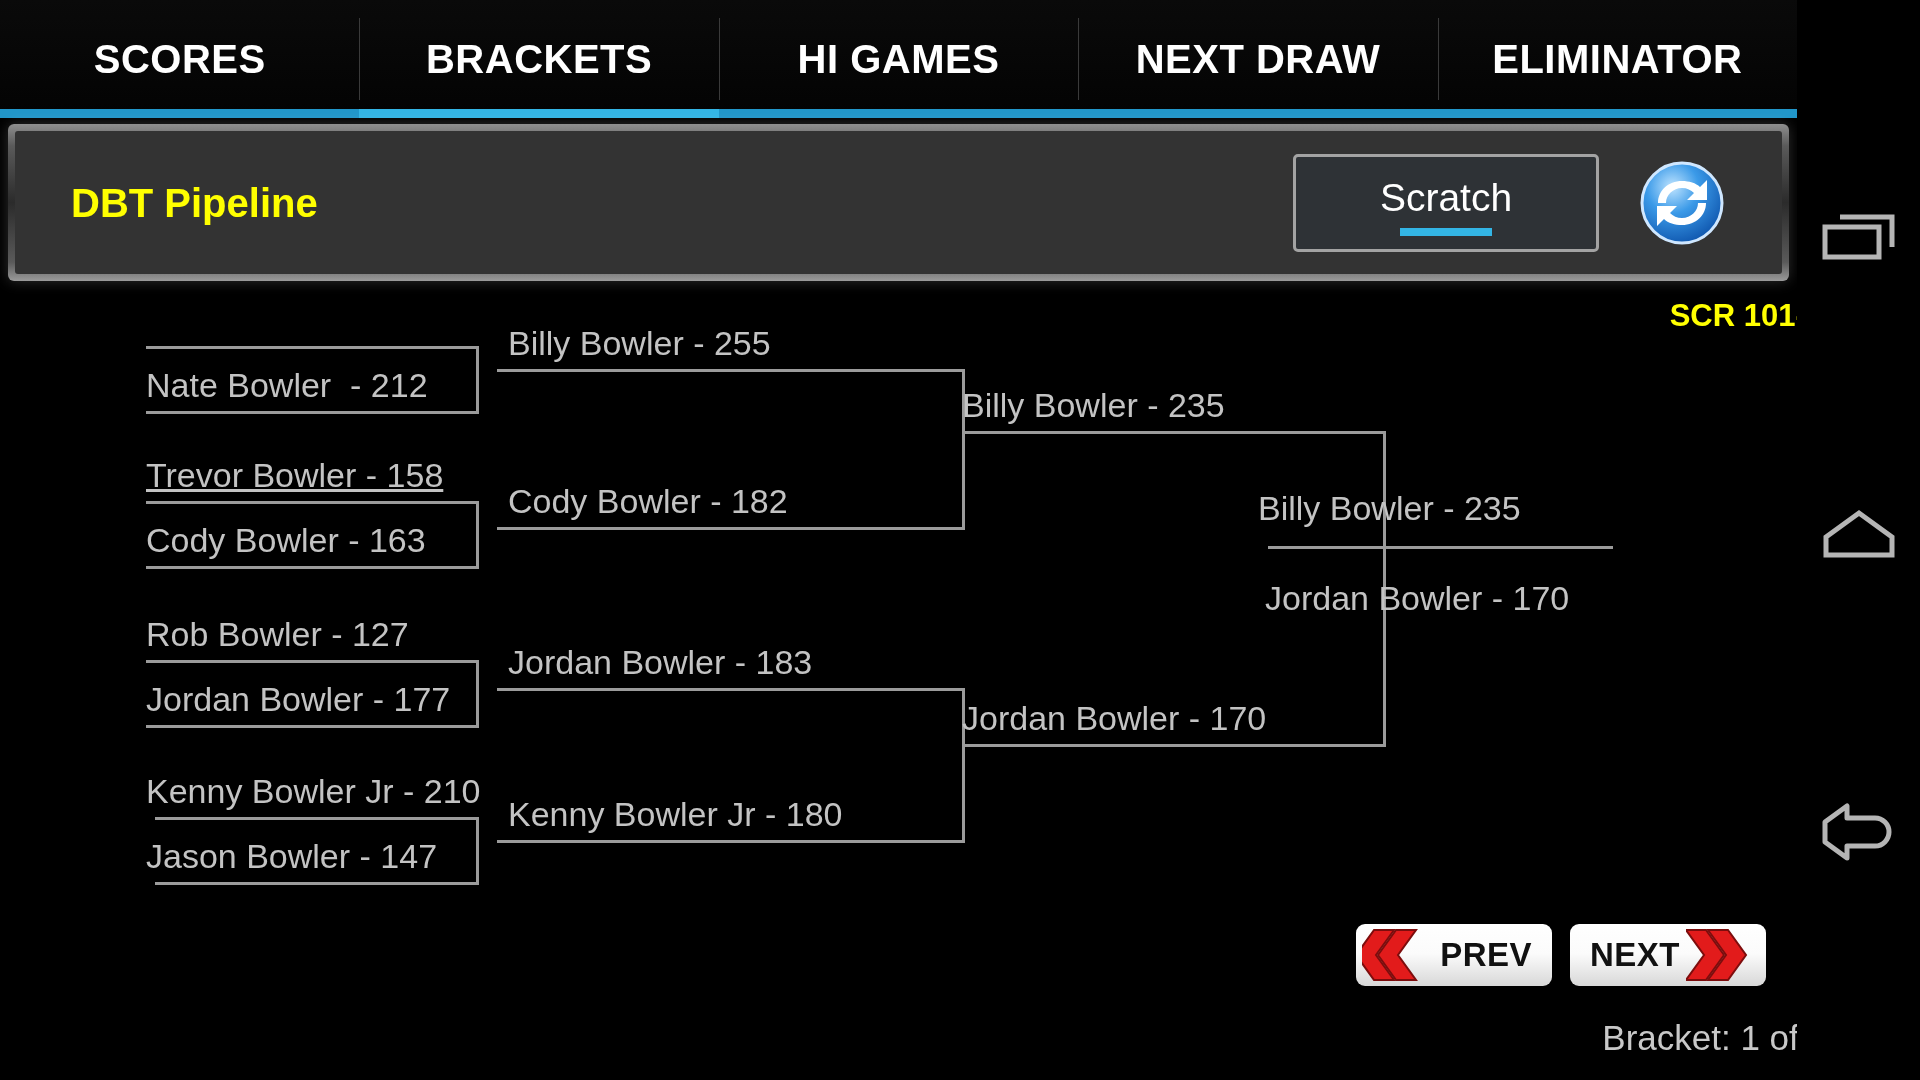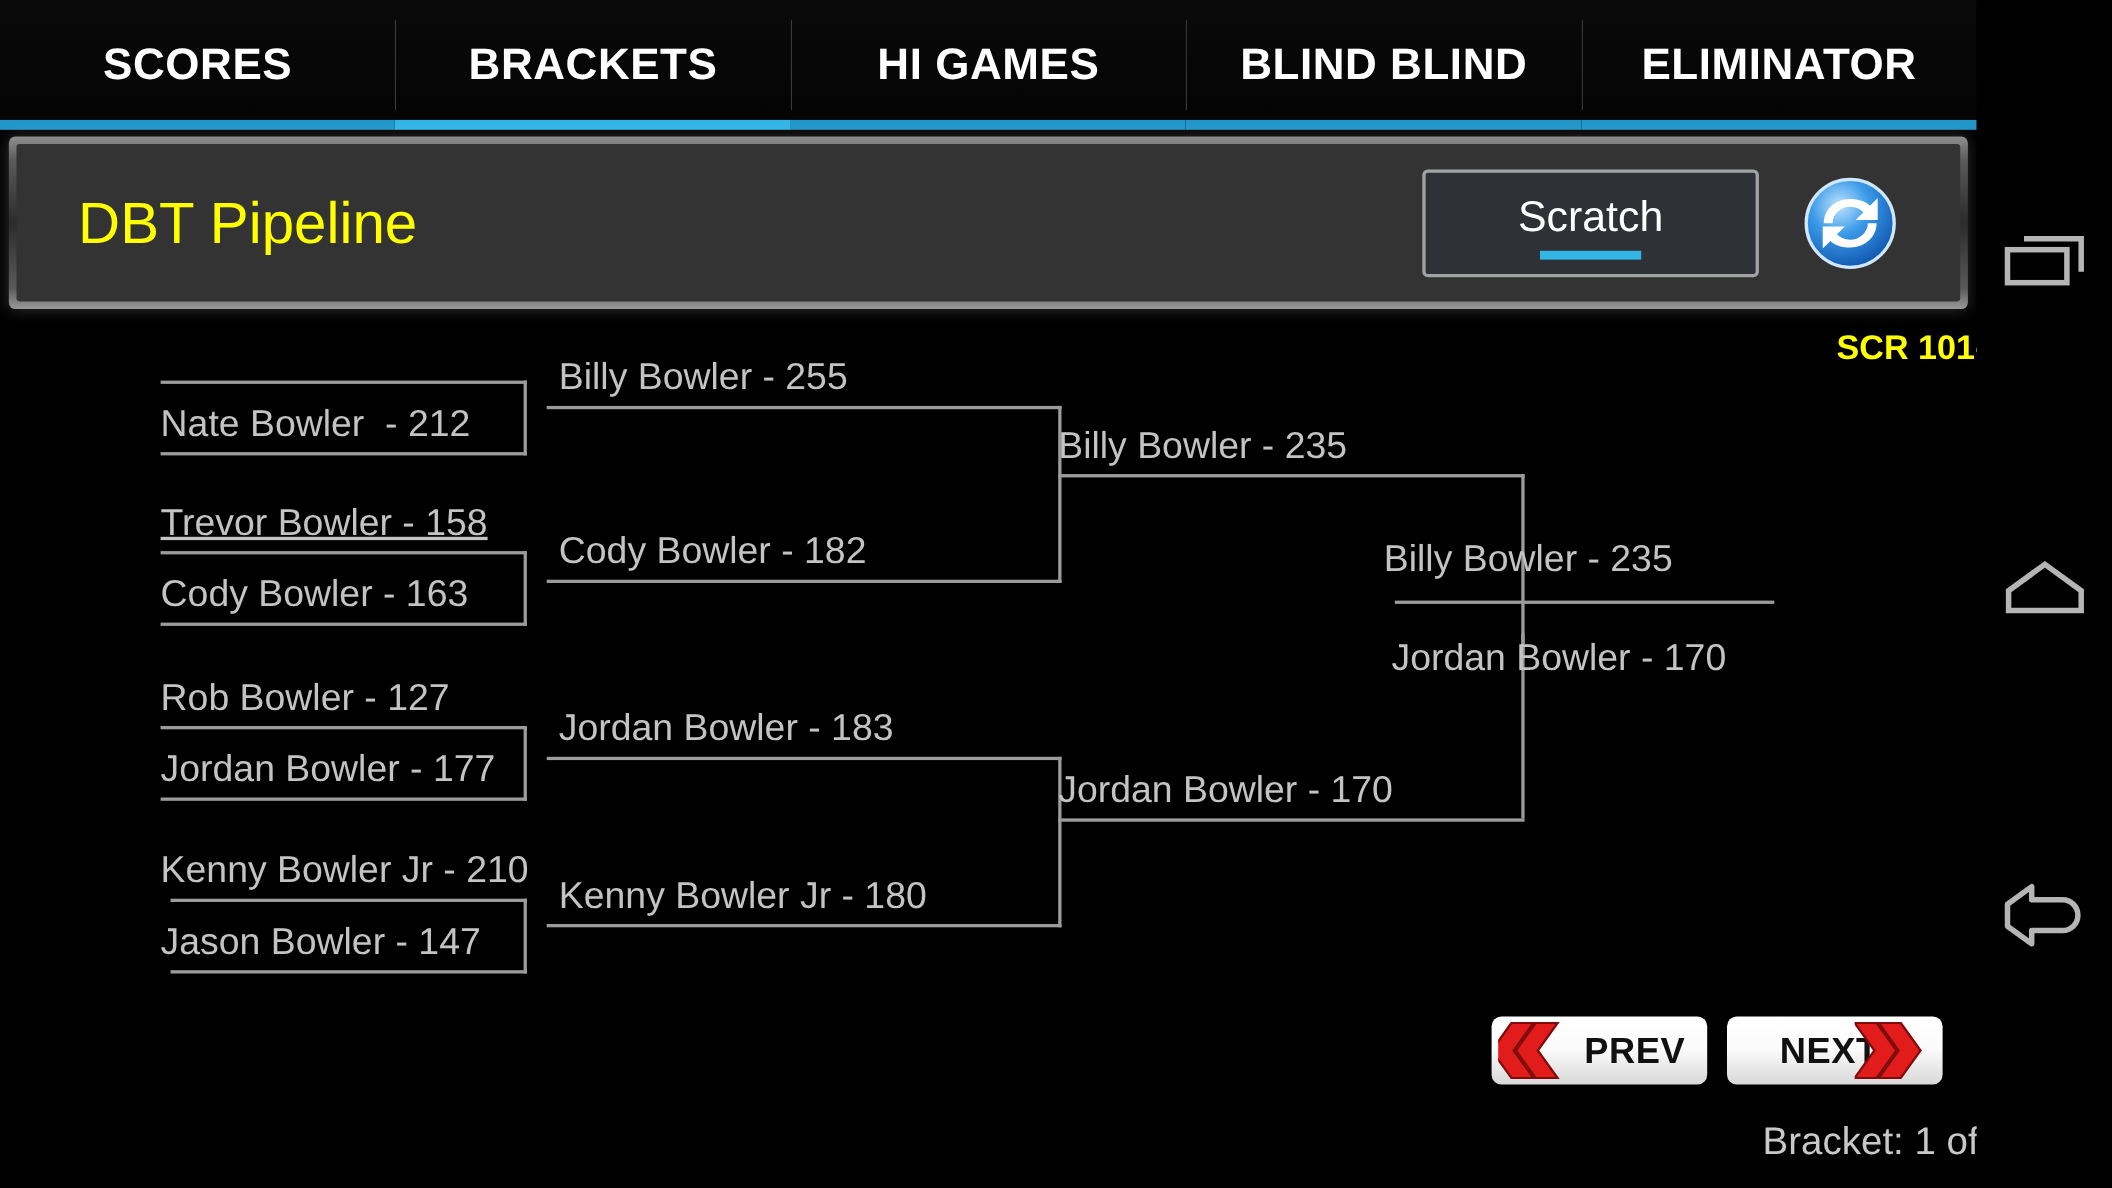--- a/index.html
+++ b/index.html
@@ -69,22 +69,22 @@
     background: #333333;
     border-radius: 3px;
     display: flex;
     align-items: center;
   }
   .bracket-title {
     position: absolute;
     left: 56px; top: 50%;
     transform: translateY(-50%);
     color: #ffff00;
-    font-size: 53px;
-    font-weight: normal;
+    font-size: 40px;
+    font-weight: bold;
   }
   .scratch-btn {
     position: absolute;
     right: 183px; top: 50%;
     transform: translateY(-50%);
     width: 306px; height: 98px;
     background: #2e3236;
     border: 3px solid #a3a3a3;
     border-radius: 5px;
     display: flex;
@@ -154,21 +154,20 @@
     align-items: center;
     box-shadow: 0 2px 4px rgba(0,0,0,0.8);
   }
   .navbtn.prev { left: 0; justify-content: flex-end; padding-right: 20px; }
   .navbtn.next { left: 214px; justify-content: flex-start; padding-left: 20px; }
   .navbtn-label {
     color: #111111;
     font-size: 33px;
     font-weight: bold;
     letter-spacing: 0.5px;
-    margin-left: 28px;
   }
   .chev {
     position: absolute;
     top: 50%;
     transform: translateY(-50%);
     display: flex;
     align-items: center;
   }
   .chev.left { left: 6px; }
   .chev.right { right: 6px; }
@@ -206,21 +205,21 @@
     </div>
     <div class="tab active">
       <span>BRACKETS</span>
       <span class="tab-underline"></span>
     </div>
     <div class="tab">
       <span>HI GAMES</span>
       <span class="tab-underline"></span>
     </div>
     <div class="tab">
-      <span>BLIND BLIND</span>
+      <span>NEXT DRAW</span>
       <span class="tab-underline"></span>
     </div>
     <div class="tab">
       <span>ELIMINATOR</span>
       <span class="tab-underline"></span>
     </div>
   </div>
 
   <div class="header-outer">
     <div class="header-inner">

